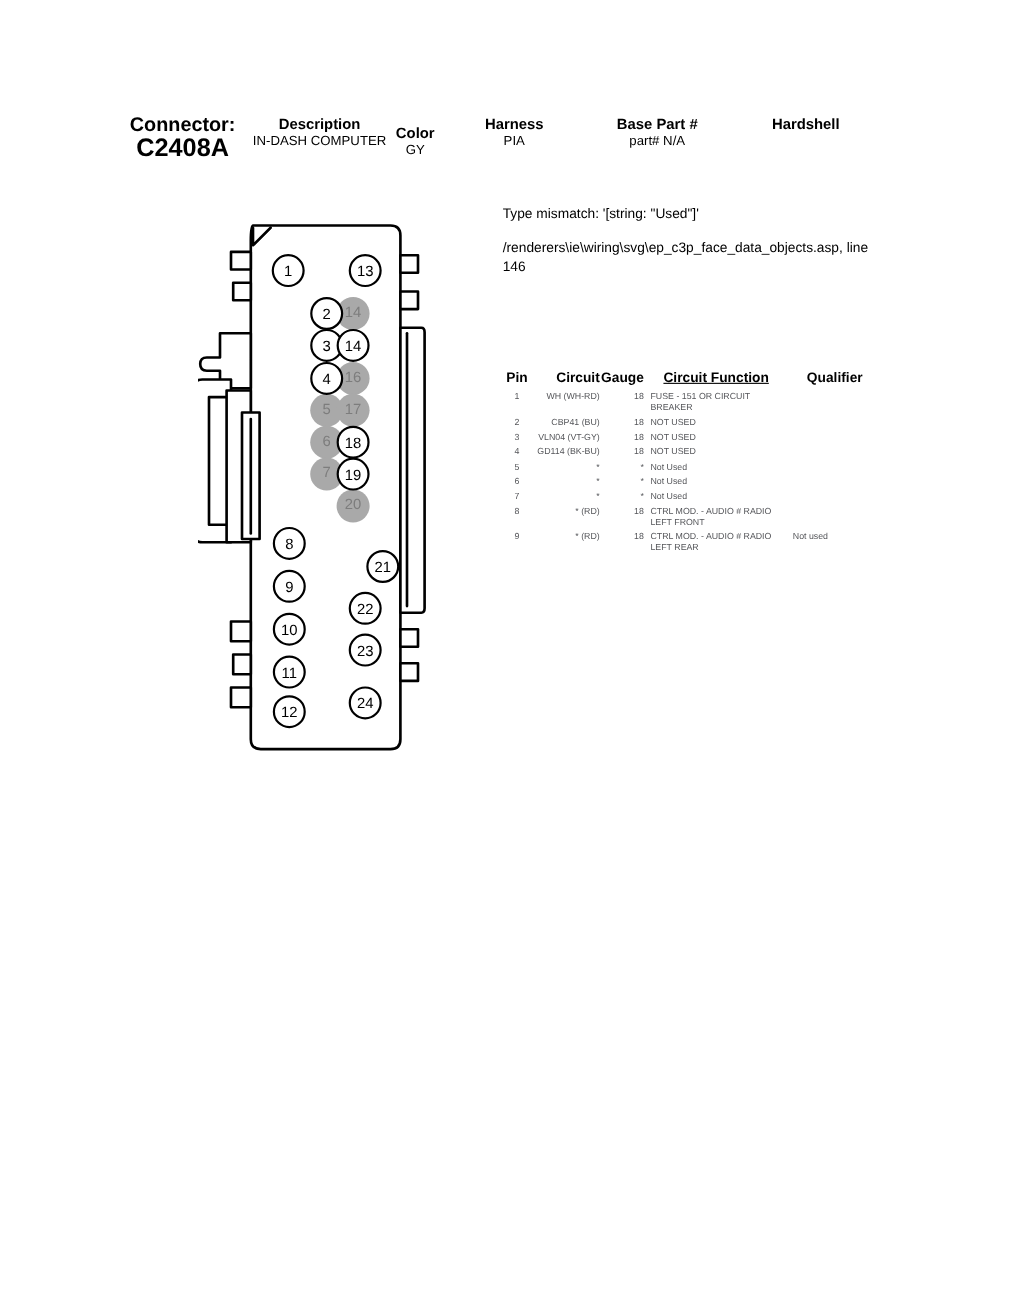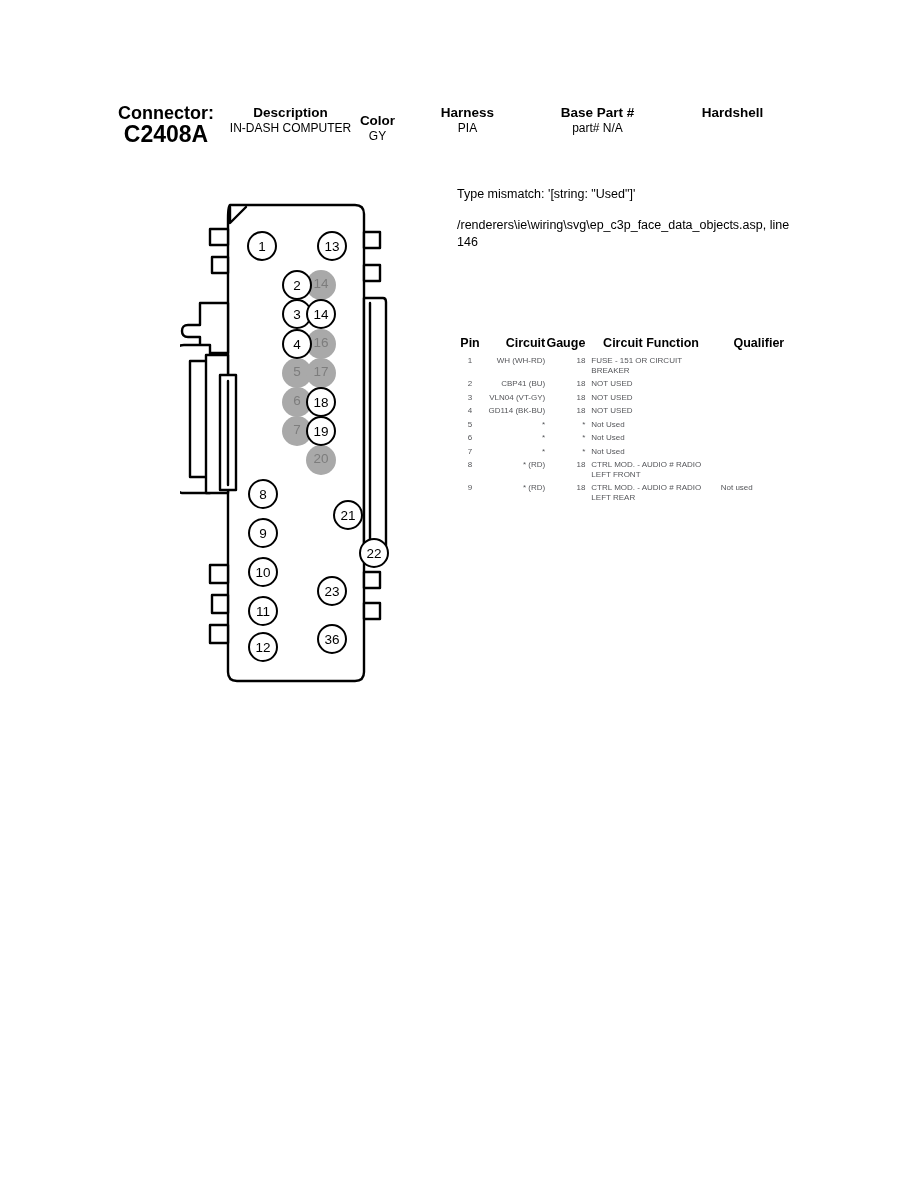--- a/index.html
+++ b/index.html
@@ -82,21 +82,21 @@
     line-height: 9.5px;
     color: #55565a;
     padding: 2px 0 2px 0;
     vertical-align: top;
   }
   .c-pin   { width: 26px;  text-align: center; }
   .c-ckt   { width: 62px;  text-align: right; }
   .c-gau   { width: 40px;  text-align: right; }
   .c-fun   { width: 125px; text-align: left; padding-left: 6px !important; }
   .c-qual  { width: 80px;  text-align: left;  padding-left: 4px !important; }
-  th.c-fun { text-align: center; padding-left: 0 !important; }
+  th.c-fun { text-align: center; padding-left: 0 !important; text-decoration: underline; }
   th.c-qual{ text-align: center; padding-left: 0 !important; }
 
   
   #connector-drawing {
     position: absolute;
     left: 180px;
     top: 185px;
     width: 230px;
     height: 520px;
   }
@@ -322,16 +322,16 @@
     <div class="pin used" style="left: 248px; top: 632px;">12</div>
     <div class="pin used" style="left: 317px; top: 231px;">13</div>
     <div class="pin unused" style="left: 306px; top: 270px;">14</div>
     <div class="pin used" style="left: 306px; top: 299px;">14</div>
     <div class="pin unused" style="left: 306px; top: 329px;">16</div>
     <div class="pin unused" style="left: 306px; top: 358px;">17</div>
     <div class="pin used" style="left: 306px; top: 387px;">18</div>
     <div class="pin used" style="left: 306px; top: 416px;">19</div>
     <div class="pin unused" style="left: 306px; top: 445px;">20</div>
     <div class="pin used" style="left: 317px; top: 500px; margin-left: 16px;">21</div>
-    <div class="pin used" style="left: 317px; top: 538px; margin-left: 42px;">22</div>
+    <div class="pin used" style="left: 317px; top: 538px;">22</div>
     <div class="pin used" style="left: 317px; top: 576px;">23</div>
-    <div class="pin used" style="left: 317px; top: 624px;">36</div>
+    <div class="pin used" style="left: 317px; top: 624px;">24</div>
   </div>
 
 </body></html>

